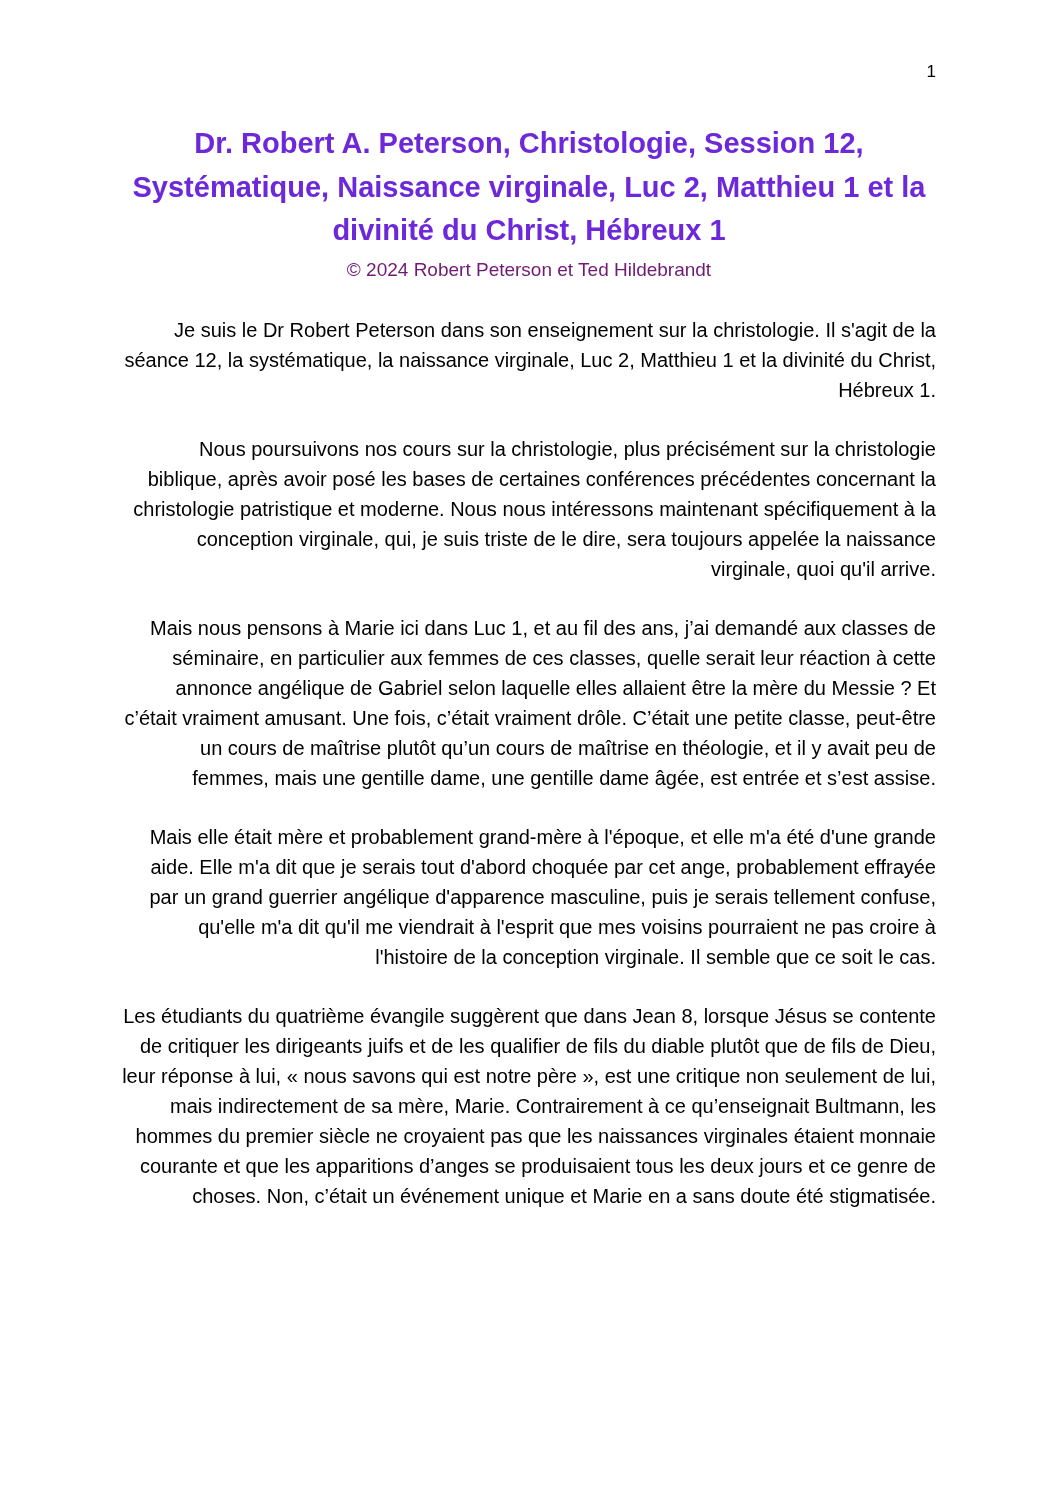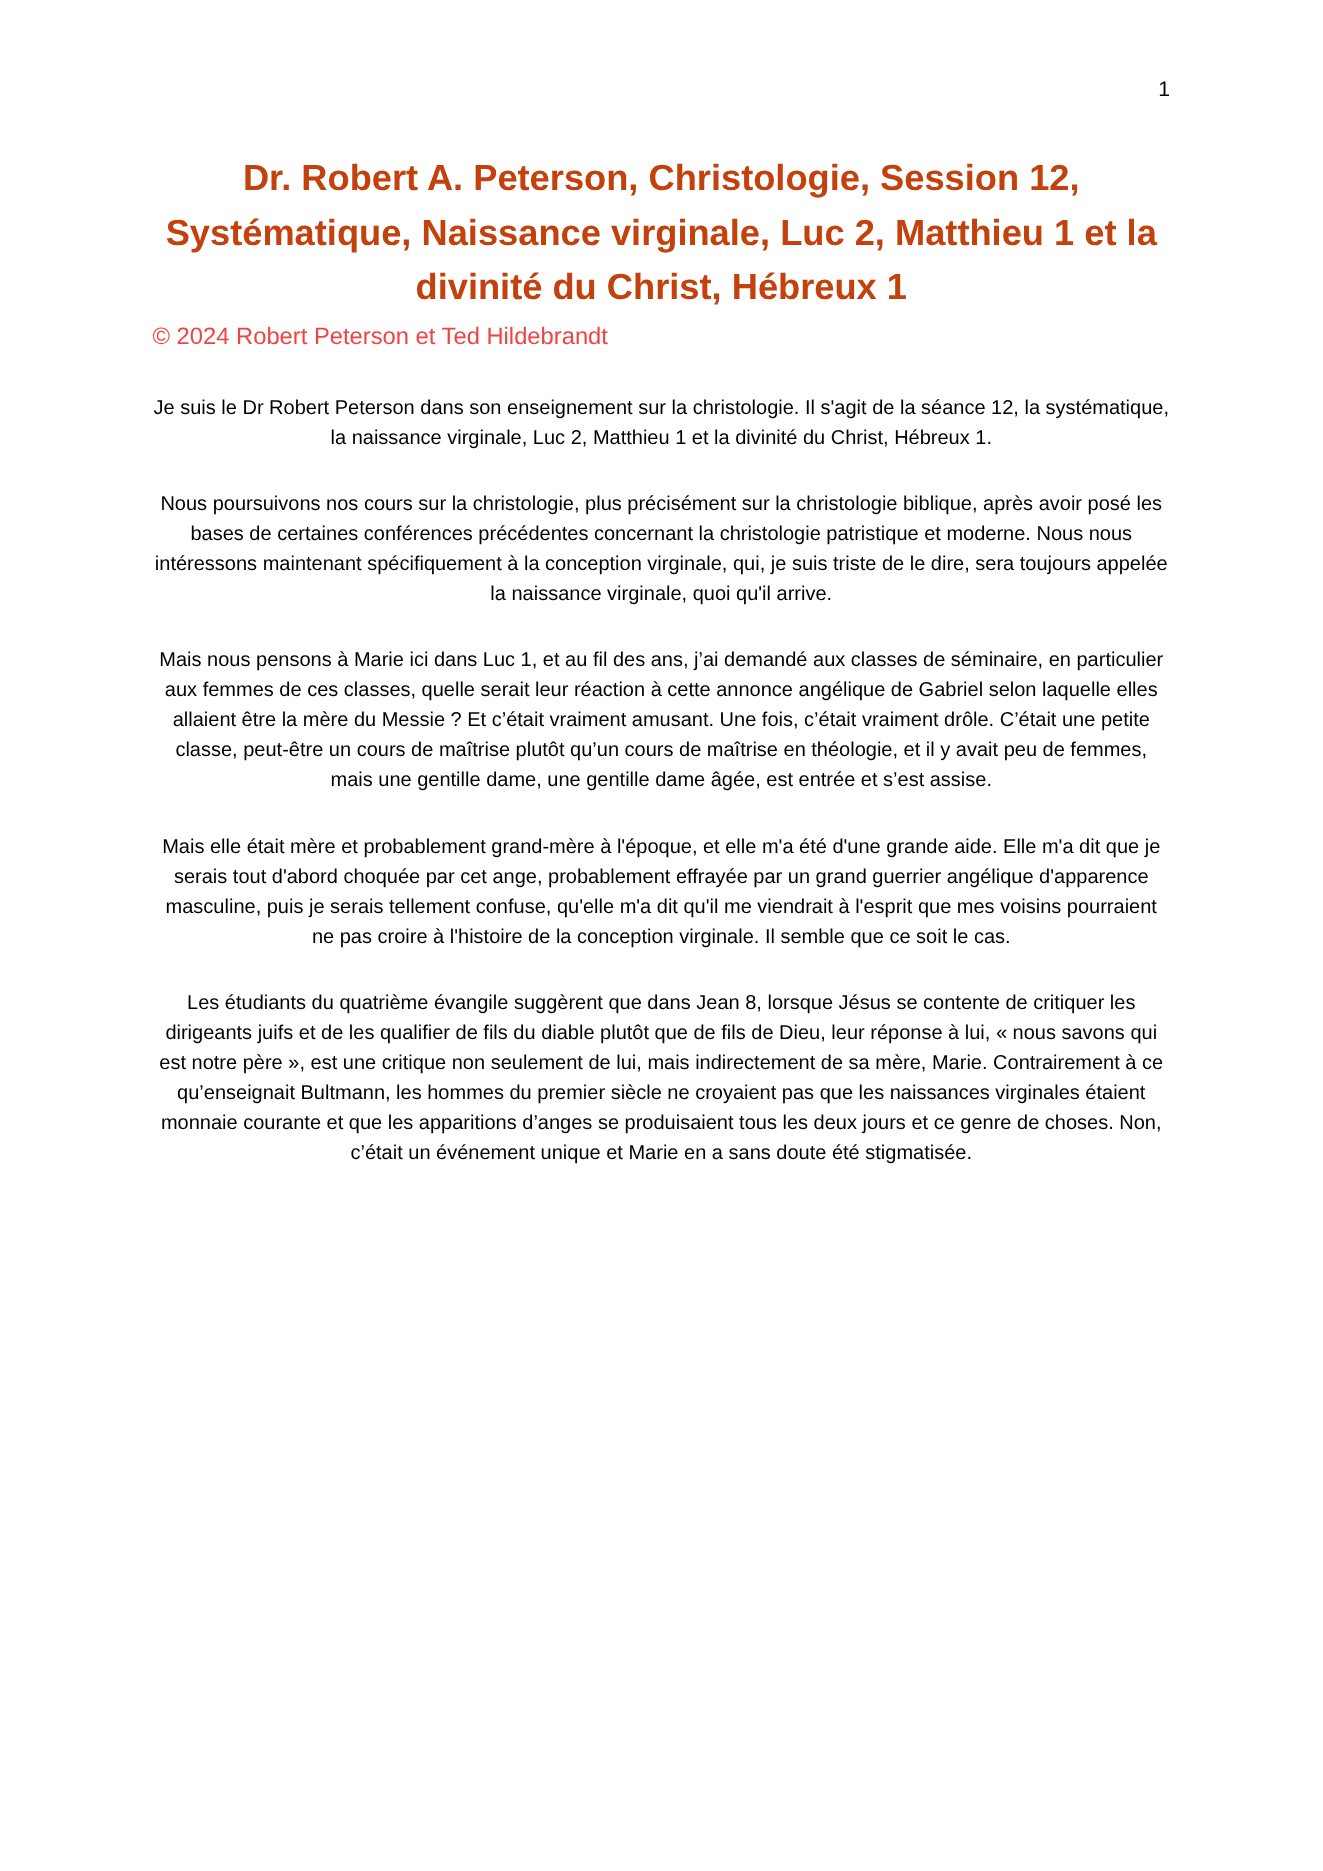--- a/index.html
+++ b/index.html
@@ -24,32 +24,33 @@
       right: 122px;
       font-size: 17px;
       color: #000000;
     }
     .doc-title {
       margin: 62px 0 6px 0;
       text-align: center;
       font-size: 29px;
       font-weight: bold;
       line-height: 1.5;
-      color: #c2410c;
+      color: #6d28d9;
     }
     .doc-copyright {
+      text-align: center;
       font-size: 19px;
       margin: 2px 0 34px 0;
-      color: #ef4444;
+      color: #701a75;
     }
     .doc-body p {
-      font-size: 16px;
+      font-size: 20px;
       line-height: 1.5;
       margin: 0 0 29px 0;
-      text-align: center;
+      text-align: right;
       color: #000000;
     }
   </style>
 </head>
 <body>
 
 <div class="page">
 
   <div class="page-number">1</div>
 

